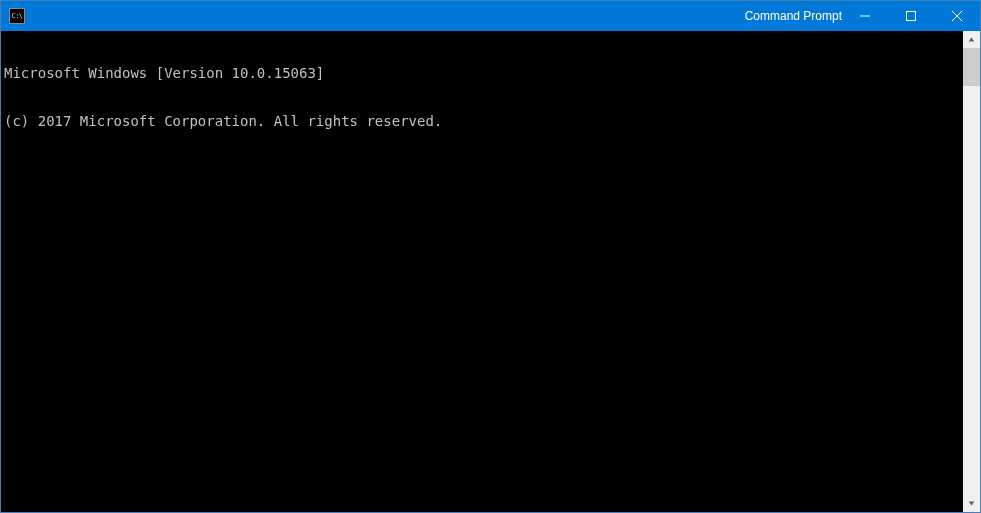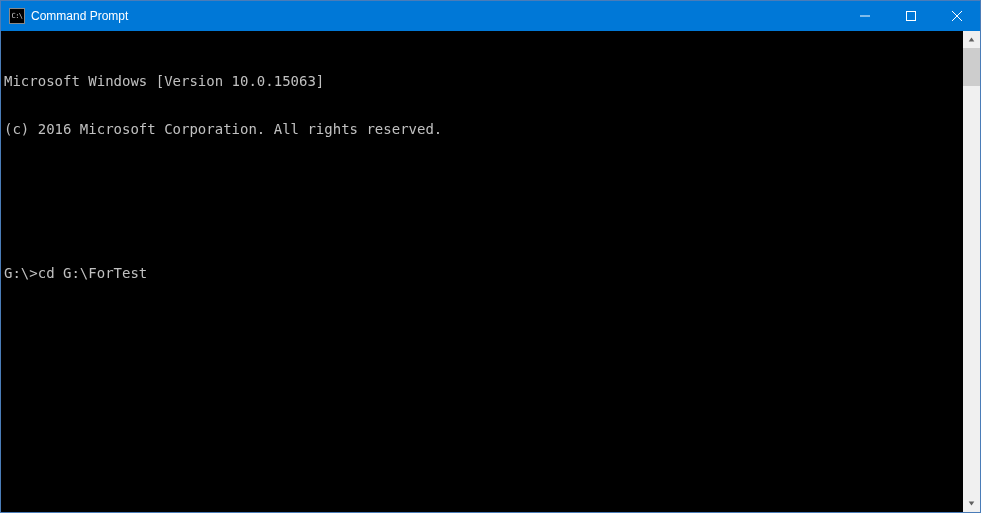--- a/index.html
+++ b/index.html
@@ -43,20 +43,21 @@
       justify-content: center;
       font-size: 7px;
       font-family: Consolas, monospace;
       color: #cccccc;
       letter-spacing: -0.5px;
     }
     .titlebar-title {
       flex: 1;
       font-size: 12px;
       color: #ffffff;
+      text-align: right;
     }
     .titlebar-controls {
       display: flex;
       height: 100%;
     }
     .titlebar-btn {
       width: 46px;
       height: 100%;
       display: flex;
       align-items: center;
@@ -73,21 +74,21 @@
       display: flex;
       min-height: 0;
     }
     .terminal {
       flex: 1;
       background: #000000;
       color: #c0c0c0;
       font-family: Consolas, "Lucida Console", monospace;
       font-size: 14px;
       line-height: 16px;
-      padding: 10px 0 0 3px;
+      padding: 2px 0 0 3px;
       white-space: pre;
       overflow: hidden;
     }
     .terminal .line {
       min-height: 16px;
     }
     .scrollbar {
       width: 17px;
       background: #f0f0f0;
       display: flex;
@@ -145,24 +146,23 @@
         <svg viewBox="0 0 10 10">
             <line x1="0" y1="0" x2="10" y2="10" stroke="#ffffff" stroke-width="1"></line>
             <line x1="10" y1="0" x2="0" y2="10" stroke="#ffffff" stroke-width="1"></line>
           </svg>
       </div>
     </div>
   </div>
   <div class="content-wrap">
     <div class="terminal">
       <div class="line">Microsoft Windows [Version 10.0.15063]</div>
-      <div class="line">(c) 2016 Microsoft Corporation. All rights reserved.</div>
+      <div class="line">(c) 2017 Microsoft Corporation. All rights reserved.</div>
       <div class="line"></div>
       <div class="line"></div>
-      <div class="line">G:\&gt;cd G:\ForTest</div>
       <div class="line"></div>
     </div>
     <div class="scrollbar">
       <div class="scroll-arrow">
         <svg viewBox="0 0 10 10">
             <polygon points="5,2 9,8 1,8" fill="#606060"></polygon>
           </svg>
       </div>
       <div class="scroll-track">
         <div class="scroll-thumb"></div>

